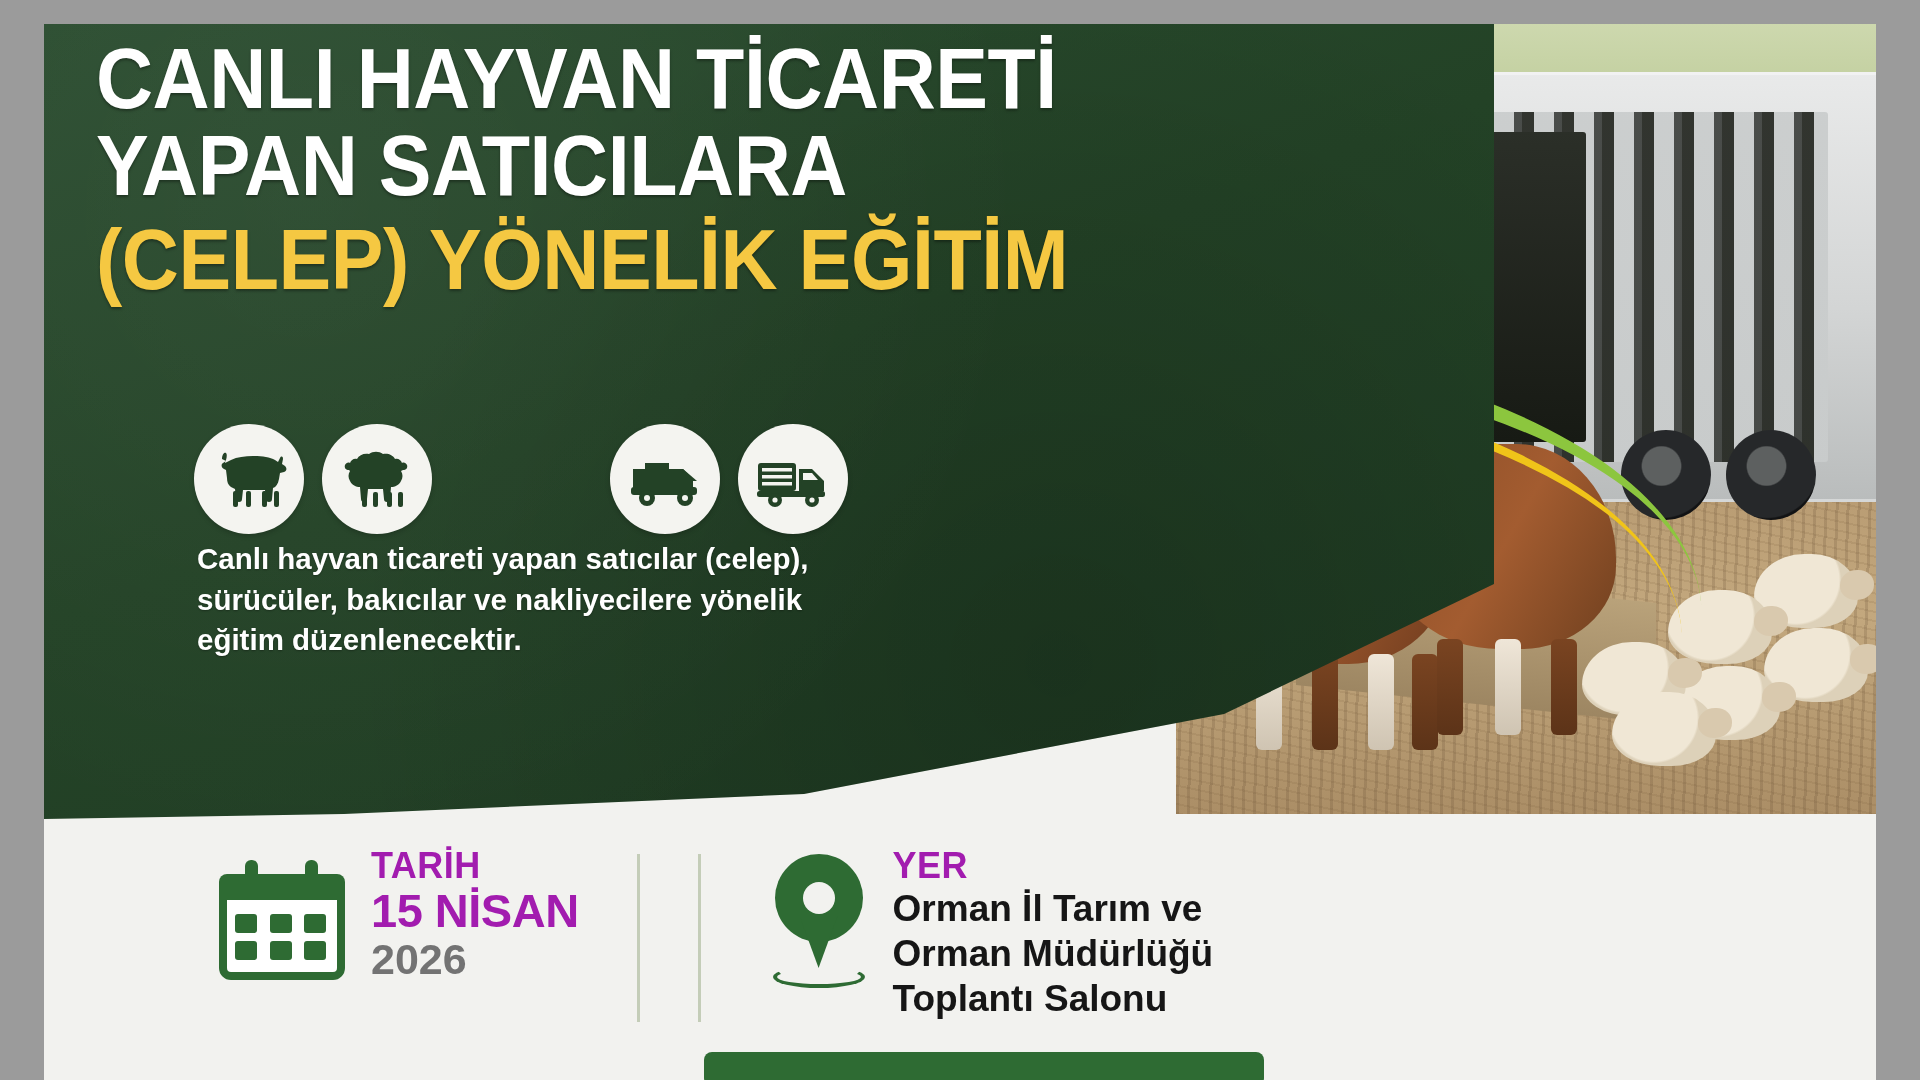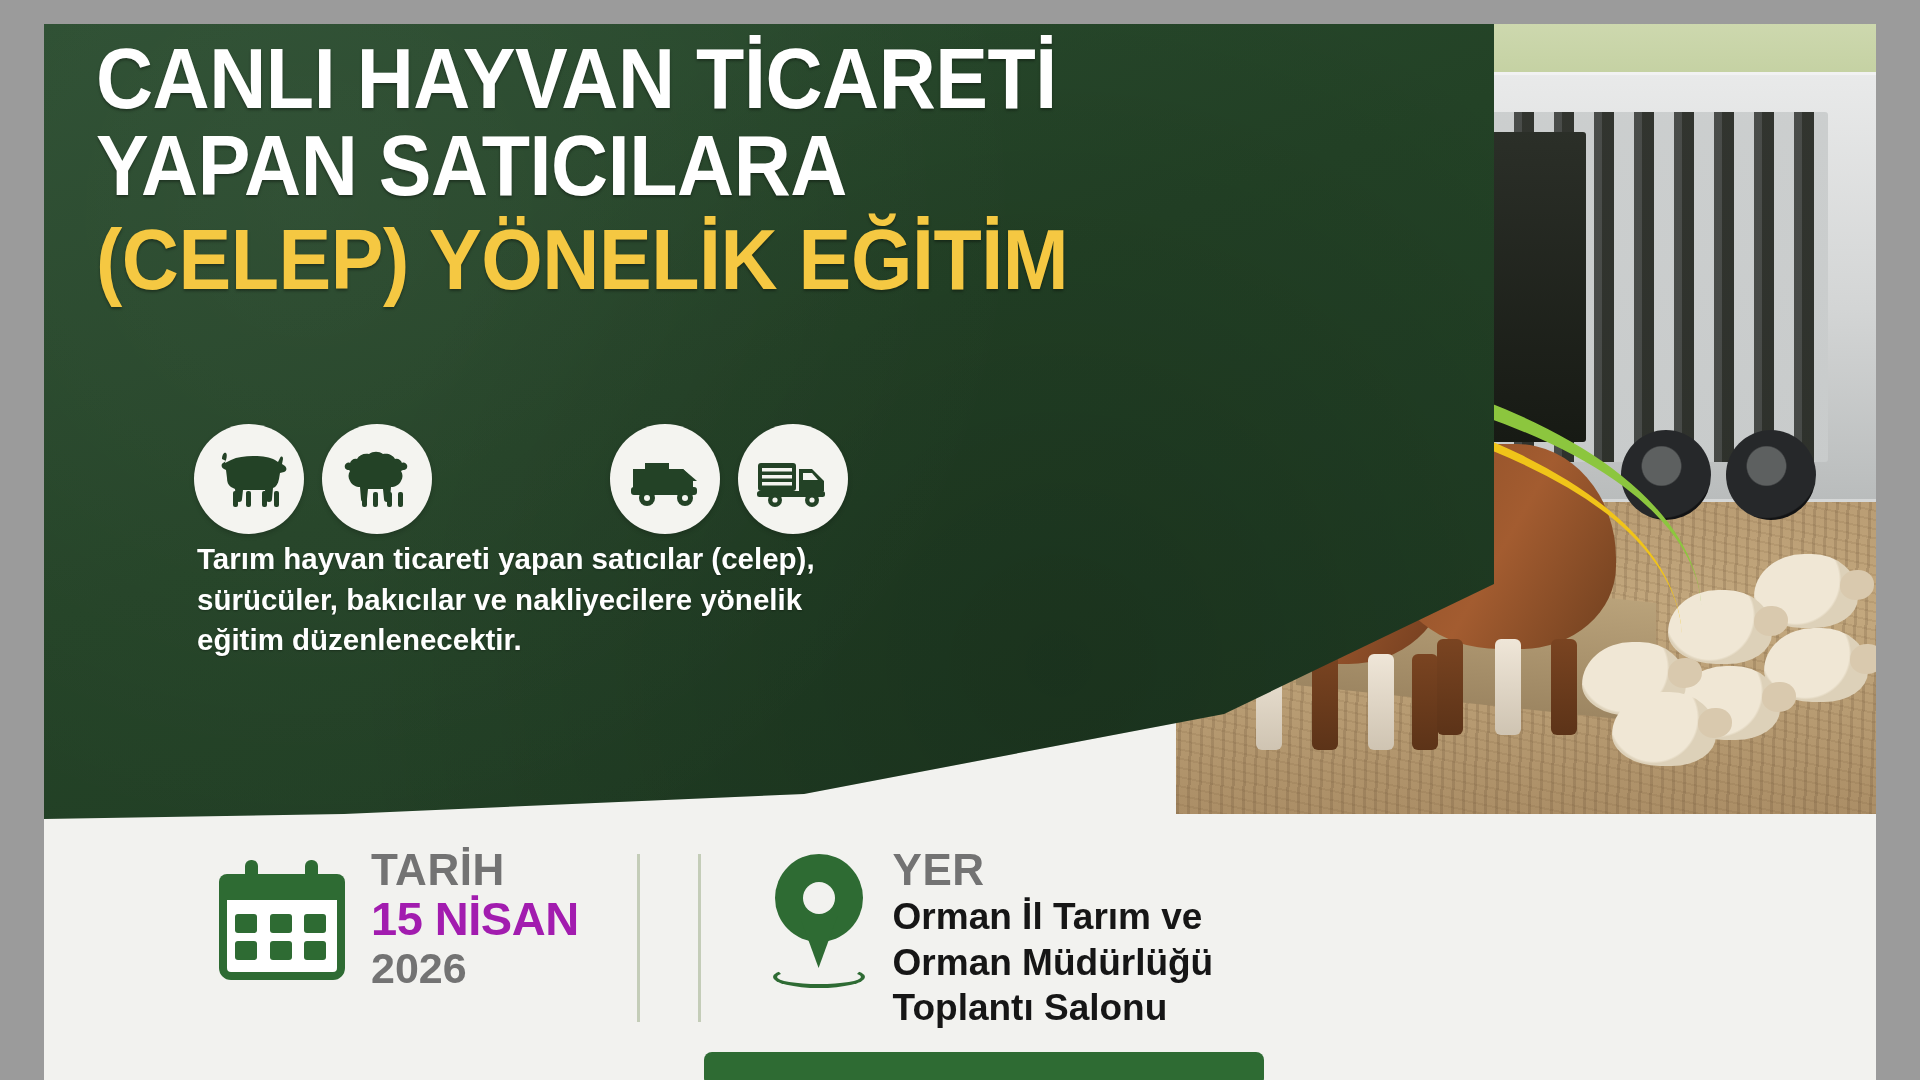--- a/index.html
+++ b/index.html
@@ -250,21 +250,21 @@
   .blk-date{ margin-left: 175px; }
   .blk-time{ margin-left: 98px; }
   .blk-place{ margin-left: 66px; }
 
   .vdivider{
     width:3px; height:168px; background:#c4cdb8;
     margin: 10px 0 0 58px;
   }
 
   .info-label{
-    color:#737373; font-size:44px; font-weight:700; letter-spacing:.5px;
+    color:#a21caf; font-size:36px; font-weight:700; letter-spacing:.5px;
     line-height:1.1;
   }
   .info-strong{
     color:#a21caf; font-size:47px; font-weight:900; line-height:1.08;
     letter-spacing:-0.5px;
   }
   .info-strong2{
     color:#737373; font-size:43px; font-weight:900; line-height:1.1;
   }
   .badge{
@@ -443,21 +443,21 @@
             <path fill="#f4f4f0" d="M48 22h9l6 7h-15z"></path>
             <rect x="2" y="40" width="68" height="6" rx="2.5" fill="#234226"></rect>
             <circle cx="20" cy="49" r="7" fill="#234226"></circle>
             <circle cx="20" cy="49" r="2.6" fill="#f4f4f0"></circle>
             <circle cx="57" cy="49" r="7" fill="#234226"></circle>
             <circle cx="57" cy="49" r="2.6" fill="#f4f4f0"></circle>
           </svg>
         </div>
       </div>
 
-      <p class="desc">Tarım hayvan ticareti yapan satıcılar (celep), sürücüler, bakıcılar ve nakliyecilere yönelik eğitim düzenlenecektir.</p>
+      <p class="desc">Canlı hayvan ticareti yapan satıcılar (celep), sürücüler, bakıcılar ve nakliyecilere yönelik eğitim düzenlenecektir.</p>
     </div>
 
     <div class="infobar">
 
       <div class="info-block blk-date">
         <div class="cal">
           <div class="cal-ring r1"></div>
           <div class="cal-ring r2"></div>
           <div class="cal-body"></div>
           <div class="cal-top"></div>

